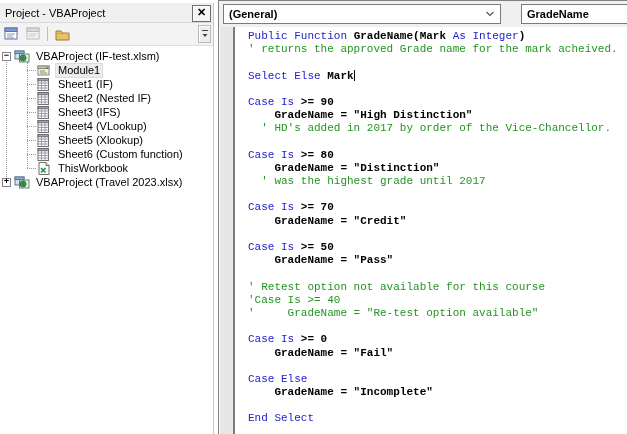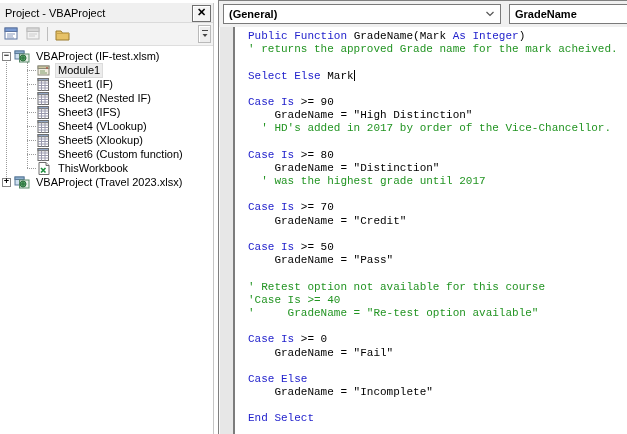--- a/index.html
+++ b/index.html
@@ -37,30 +37,30 @@
   .guide{position:absolute;border-left:1px dotted #9a9a9a;width:0;}
 
   
   .code-window{position:absolute;left:218px;top:0;width:409px;height:434px;background:#fff;
                border-left:1px solid #808080;border-top:1px solid #808080;box-sizing:border-box;
                display:flex;flex-direction:column;}
   .combo-row{height:26px;background:#f0f0f0;display:flex;align-items:center;padding-left:4px;flex:none;}
   .combo{height:20px;box-sizing:border-box;background:#fff;border:1px solid #7a7a7a;display:flex;
          align-items:center;font-size:11px;font-weight:bold;padding:0 5px;color:#000;}
   .combo-left{width:278px;justify-content:space-between;flex:none;}
-  .combo-right{flex:1;margin-left:8px;border-right:none;}
+  .combo-right{flex:1;margin-left:20px;border-right:none;}
   .code-body{flex:1;display:flex;min-height:0;}
   .margin-bar{width:13px;flex:none;background:#e7e7e7;border-left:1px solid #fbfbfb;
               border-right:2px solid #7c7c7c;}
   .code-area{flex:1;padding:3px 0 0 13px;font-family:"Liberation Mono",monospace;font-size:11px;
              line-height:13.2px;color:#000;overflow:hidden;}
   .code-line{height:13.2px;white-space:pre;}
   .k{color:var(--kw-color,#2222cc);}
   .c{color:var(--cm-color,#229422);}
-  .t{color:#000;}
+  .t{color:#000;font-weight:bold;}
   .caret{display:inline-block;width:1px;height:11px;background:#000;vertical-align:-2px;}
 </style>
 </head>
 <body>
 
 <div class="root">
 
   <div class="left-panel">
     <div class="titlebar">
       <span class="title-text">Project - VBAProject</span>

